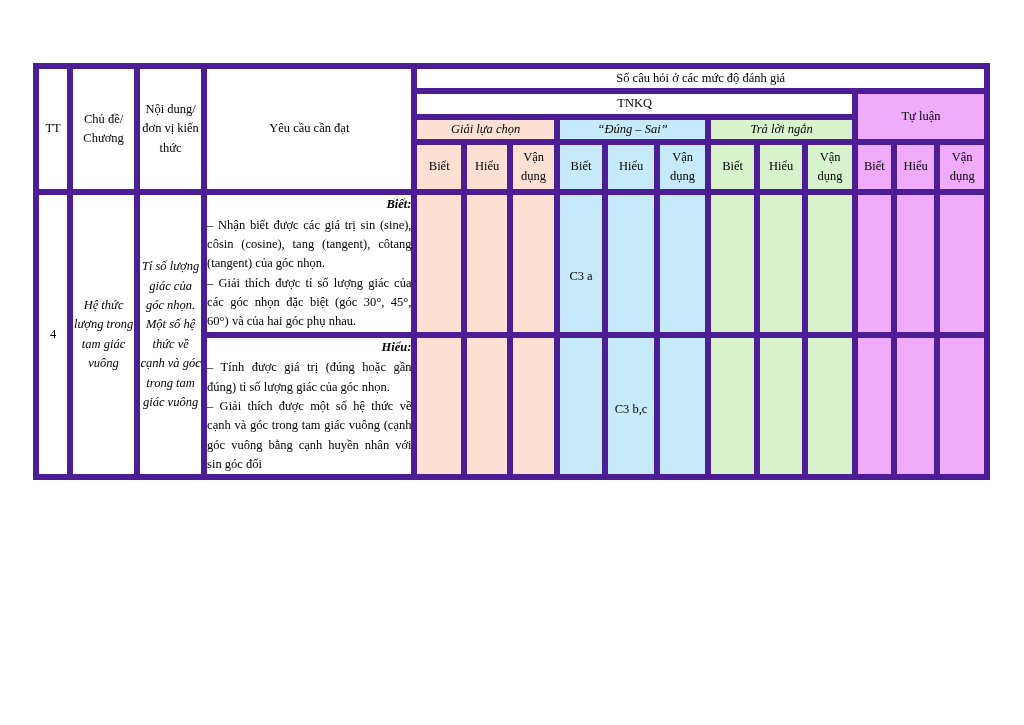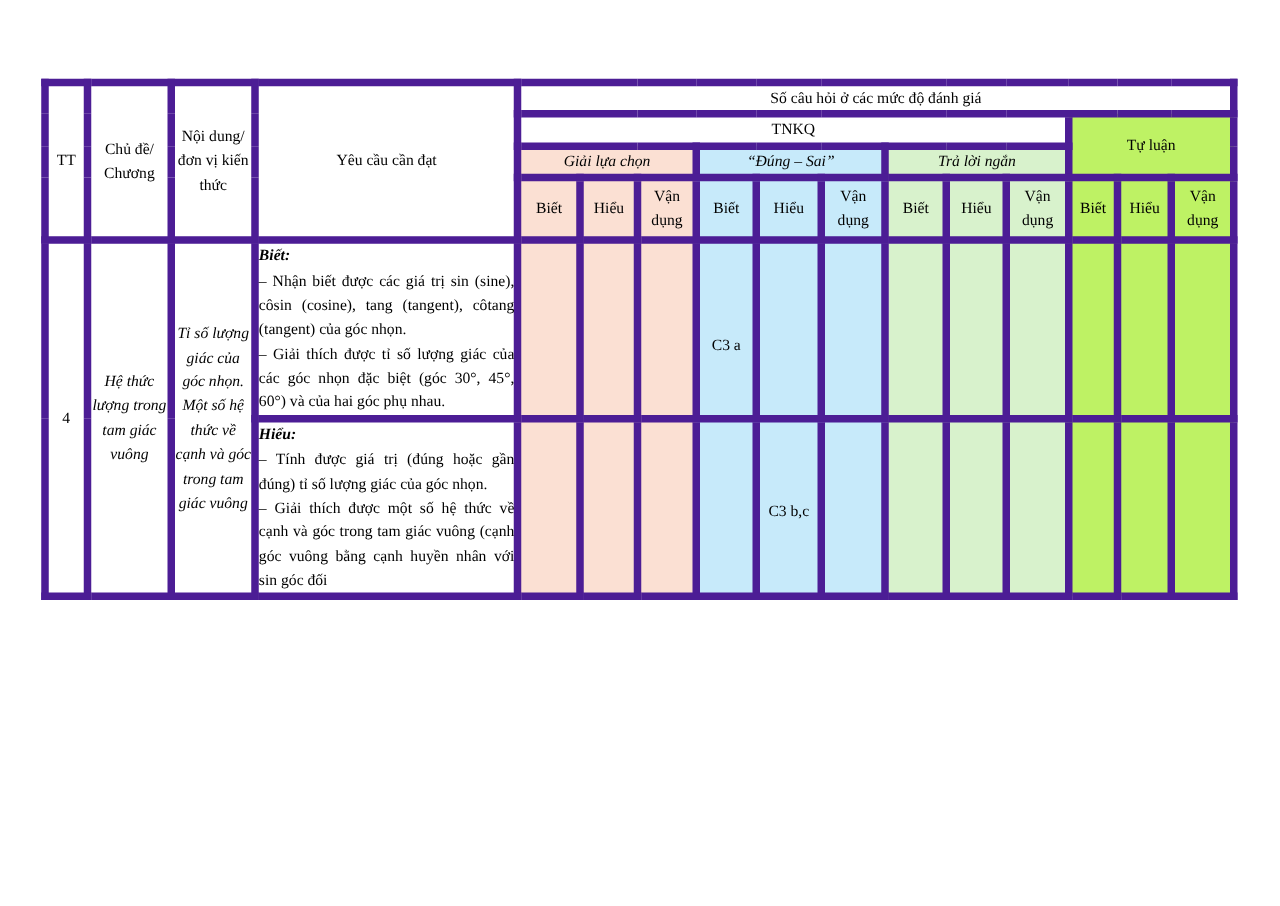--- a/index.html
+++ b/index.html
@@ -76,21 +76,21 @@
     font-weight: bold;
     font-size: 12.5px;
     padding: 4px 2px;
     line-height: 1.5;
     height: 44px;
   }
   
   .fill-mc    { background: #fbe0d3; }
   .fill-tf    { background: #c7eafa; }
   .fill-short { background: #d8f2cc; }
-  .fill-essay { background: #bef264; }
+  .fill-essay { background: #f0abfc; }
   .fill-none  { background: #ffffff; }
 
   
   .c-tt {
     text-align: center;
     font-weight: bold;
     font-size: 13px;
     vertical-align: top;
     padding-top: 7px;
   }
@@ -115,21 +115,21 @@
     text-align: justify;
     vertical-align: top;
     padding: 6px 7px 8px 7px;
     font-size: 12.5px;
     line-height: 1.92;
   }
   .c-req .lead {
     font-weight: bold;
     font-style: italic;
     display: block;
-    text-align: left;
+    text-align: right;
     margin-bottom: 1px;
   }
   .c-req p {
     margin: 0;
     text-align: justify;
     text-align-last: left;
   }
   .c-data {
     text-align: center;
     vertical-align: top;

